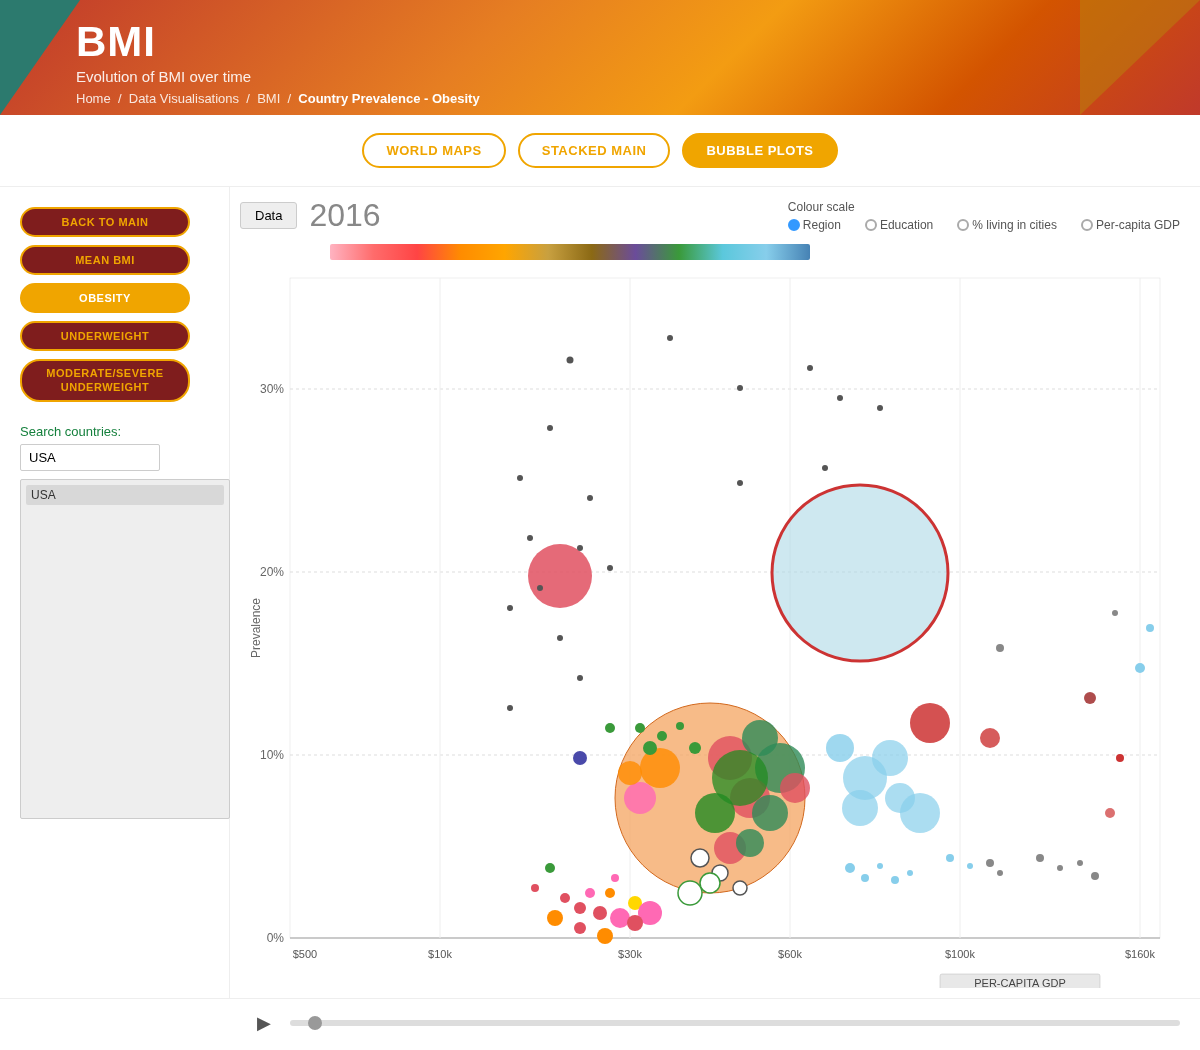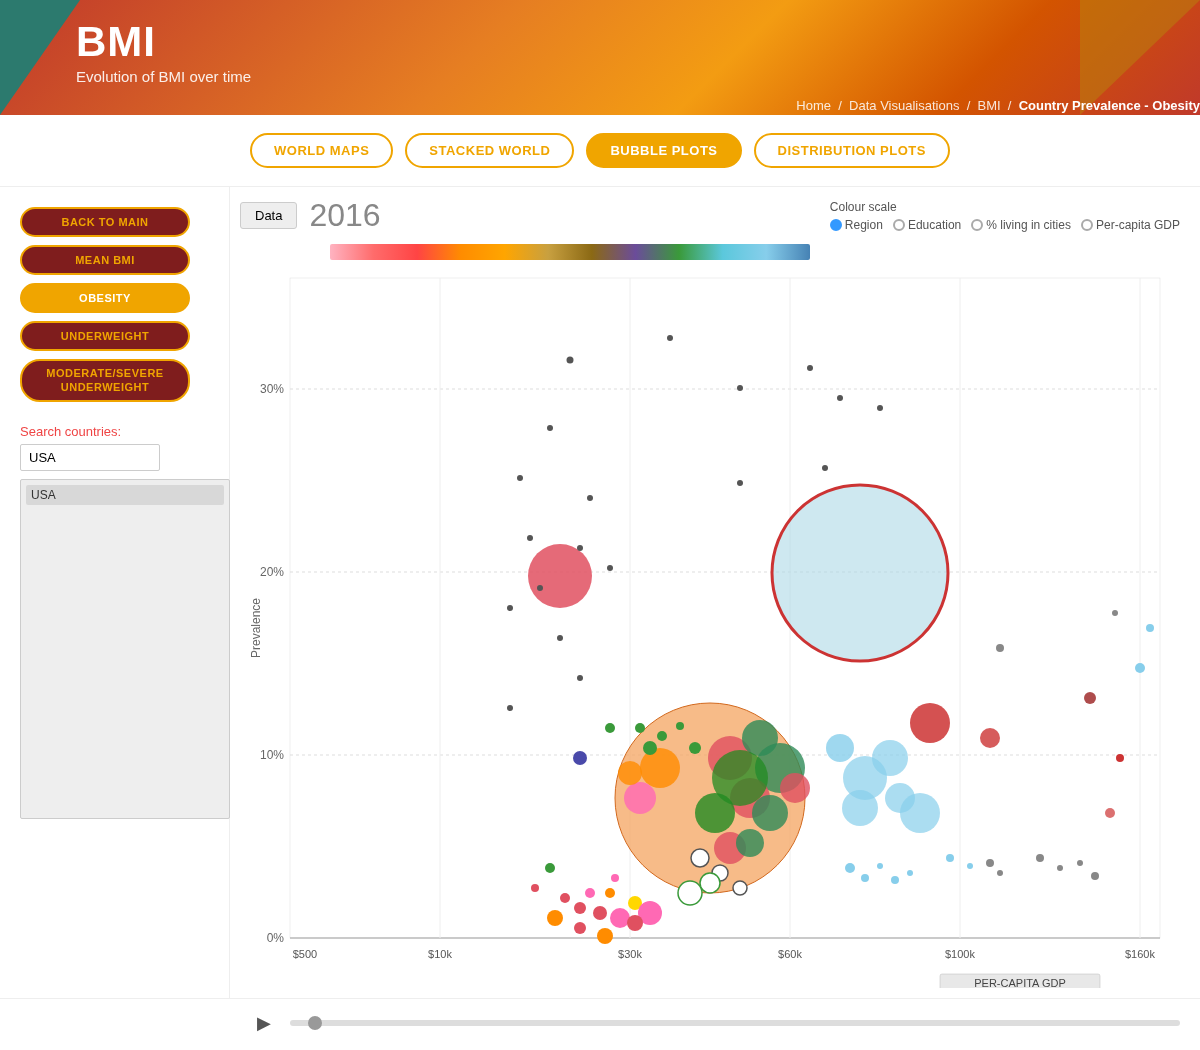--- a/index.html
+++ b/index.html
@@ -35,24 +35,24 @@
       letter-spacing: 1px;
       position: relative; z-index: 2;
     }
     .header p {
       color: rgba(255,255,255,0.9);
       font-size: 15px;
       margin-top: 2px;
       position: relative; z-index: 2;
     }
     .breadcrumb {
-      margin-top: 13px;
+      margin-top: 6px;
       font-size: 13px;
       color: rgba(255,255,255,0.85);
-      position: relative; z-index: 2; text-align: right;
+      position: relative; z-index: 2;
     }
     .breadcrumb a { color: rgba(255,255,255,0.85); text-decoration: none; }
     .breadcrumb span { color: white; font-weight: bold; }
 
     
     .nav-tabs {
       background: white;
       padding: 18px 0;
       display: flex;
       justify-content: center;
@@ -107,21 +107,21 @@
     }
     .sidebar-btn.active {
       background: #f0a500;
       color: white;
     }
     .search-section {
       margin-top: 22px;
     }
     .search-label {
       font-size: 13px;
-      color: #ef4444;
+      color: #15803d;
       margin-bottom: 5px;
     }
     .search-input {
       border: 1px solid #ccc;
       padding: 5px 8px;
       font-size: 13px;
       width: 140px;
       border-radius: 2px;
     }
     .country-list {
@@ -168,21 +168,21 @@
       color: #888;
       margin-left: 12px;
       font-weight: 300;
     }
     .colour-scale {
       margin-left: auto;
       font-size: 12px;
       color: #555;
     }
     .colour-scale-title { margin-bottom: 4px; }
-    .radio-group { display: flex; gap: 10px; }
+    .radio-group { display: flex; gap: 24px; }
     .radio-item { display: flex; align-items: center; gap: 3px; font-size: 12px; cursor: pointer; }
     .radio-circle {
       width: 12px; height: 12px;
       border-radius: 50%;
       border: 2px solid #aaa;
       background: white;
       flex-shrink: 0;
     }
     .radio-circle.checked { background: #3399ff; border-color: #3399ff; }
 
@@ -254,23 +254,22 @@
     <a href="#">Data Visualisations</a>
     &nbsp;/&nbsp;
     <a href="#">BMI</a>
     &nbsp;/&nbsp;
     <span>Country Prevalence - Obesity</span>
   </div>
 </div>
 
 <div class="nav-tabs">
   <button class="nav-tab">WORLD MAPS</button>
-  <button class="nav-tab">STACKED WORLD</button>
+  <button class="nav-tab">STACKED MAIN</button>
   <button class="nav-tab active">BUBBLE PLOTS</button>
-  <button class="nav-tab">DISTRIBUTION PLOTS</button>
 </div>
 
 <div class="main-content">
 
   <div class="sidebar">
     <button class="sidebar-btn">BACK TO MAIN</button>
     <button class="sidebar-btn">MEAN BMI</button>
     <button class="sidebar-btn active">OBESITY</button>
     <button class="sidebar-btn">UNDERWEIGHT</button>
     <button class="sidebar-btn" style="white-space:normal; line-height:1.3; height:auto; padding:5px 14px;">MODERATE/SEVERE UNDERWEIGHT</button>

